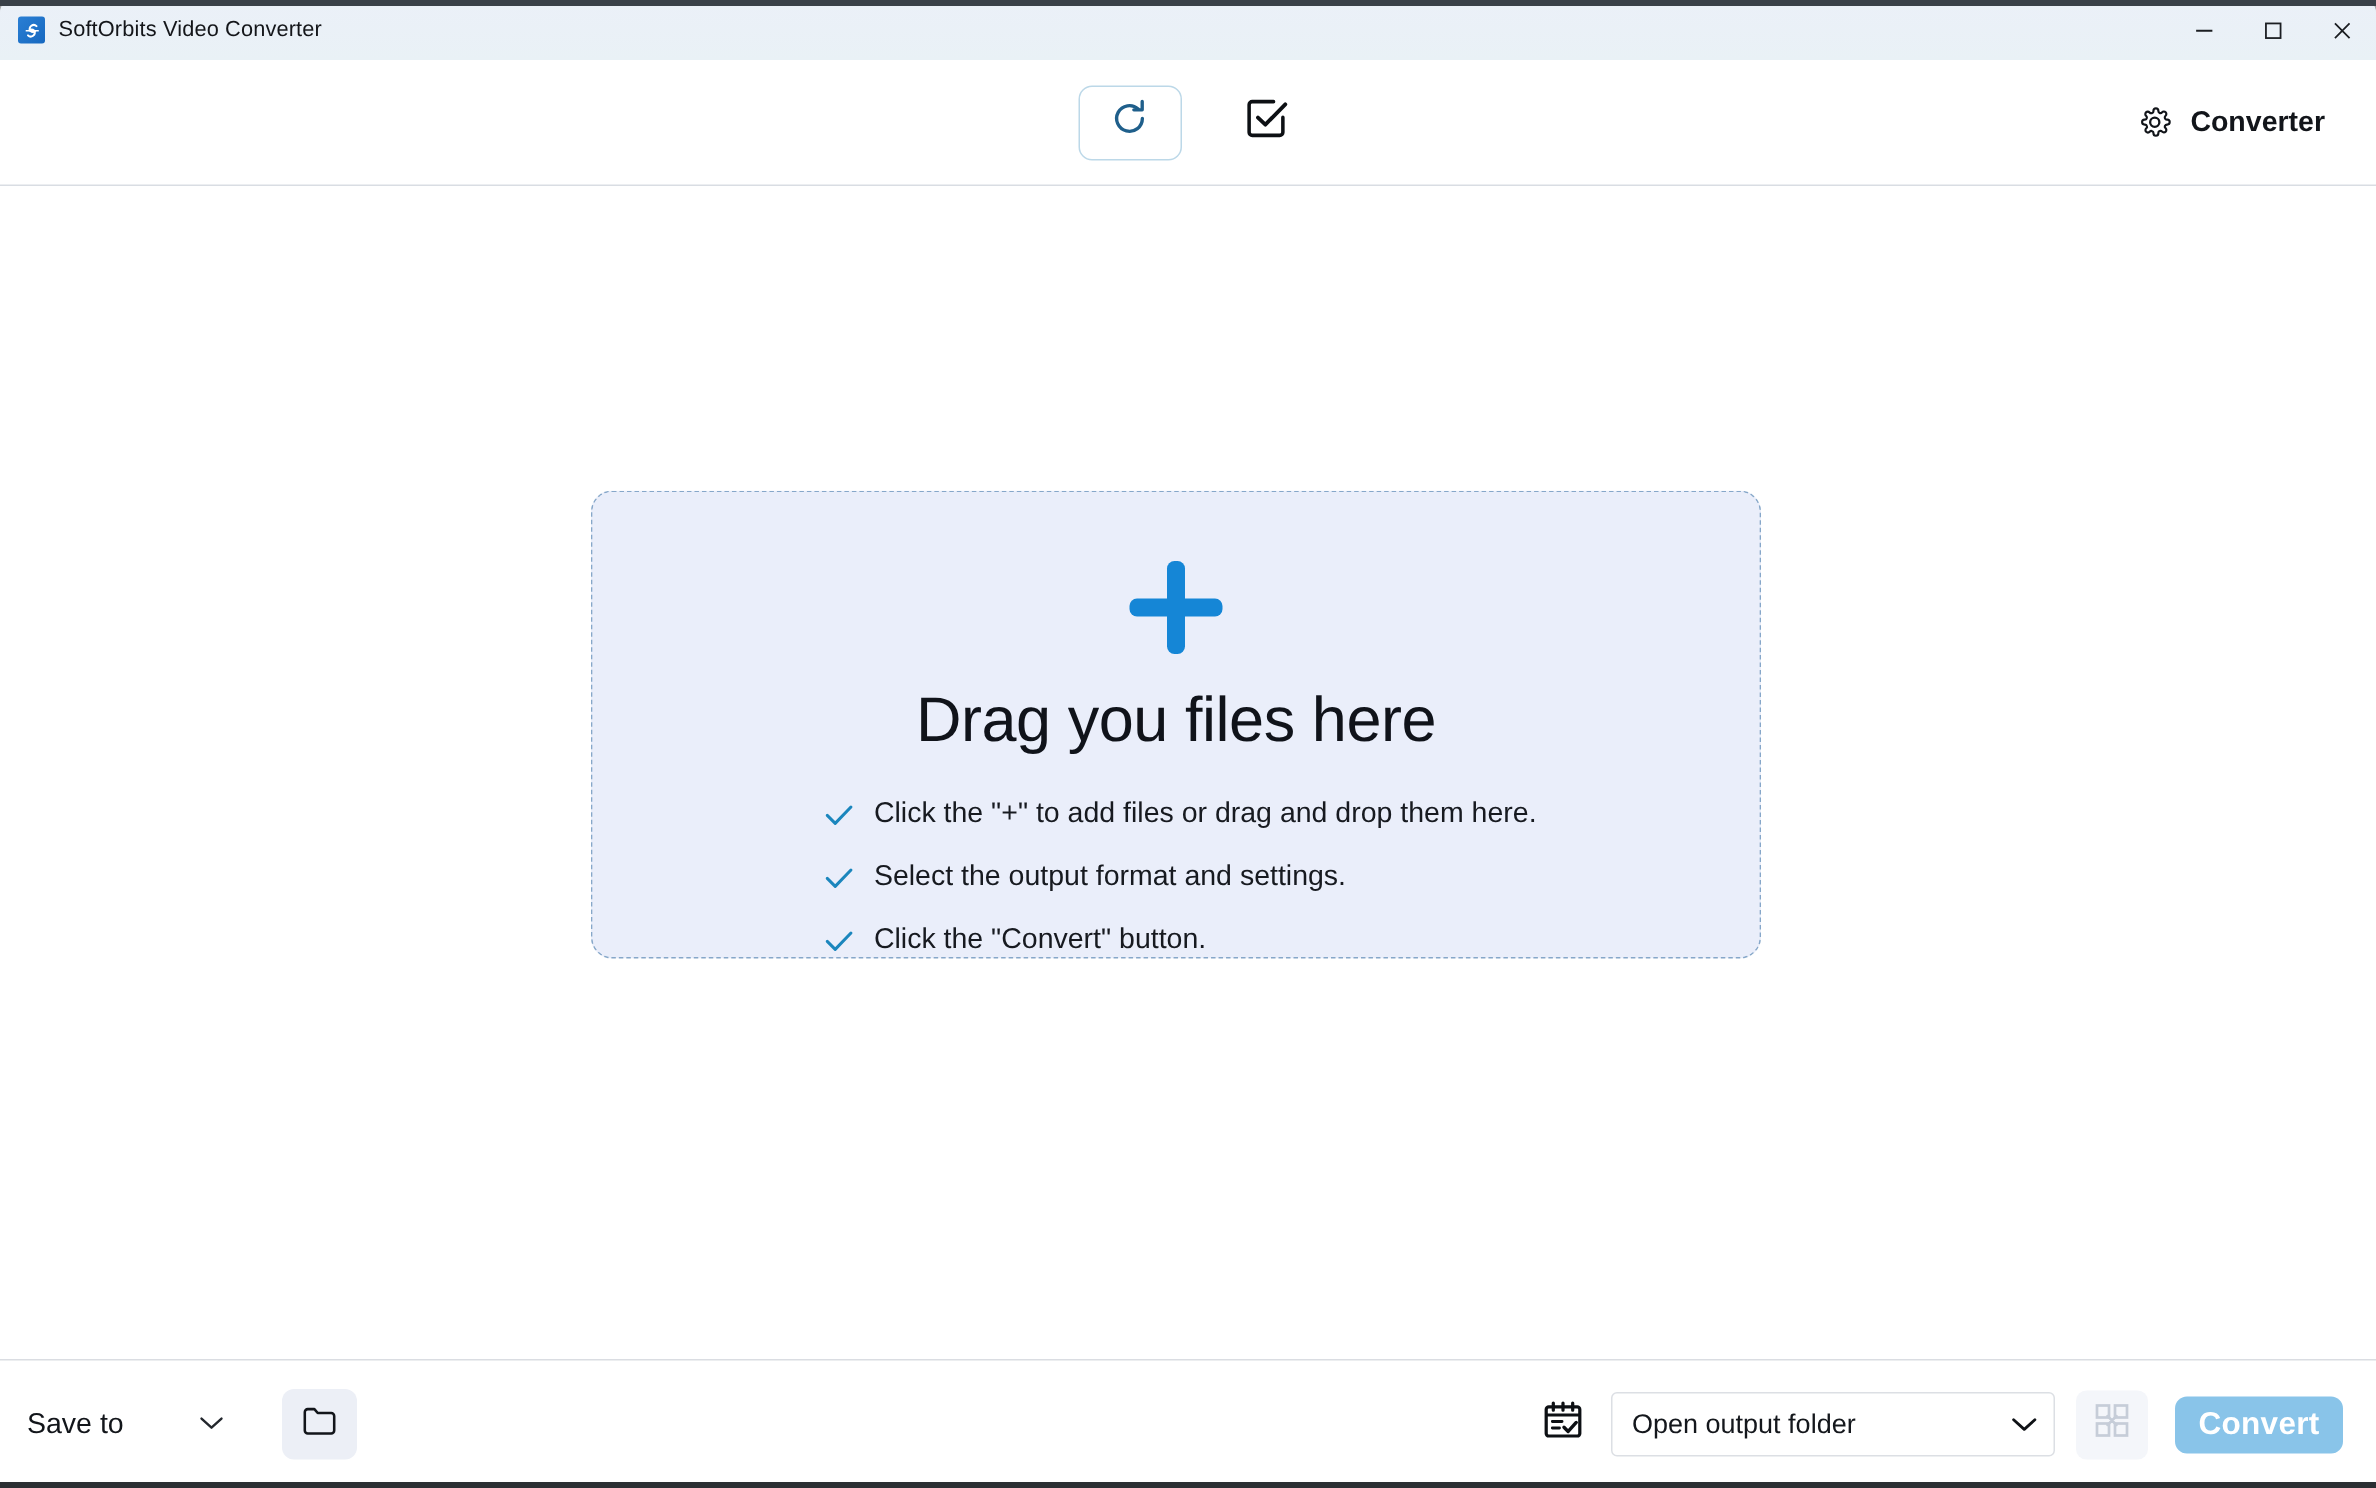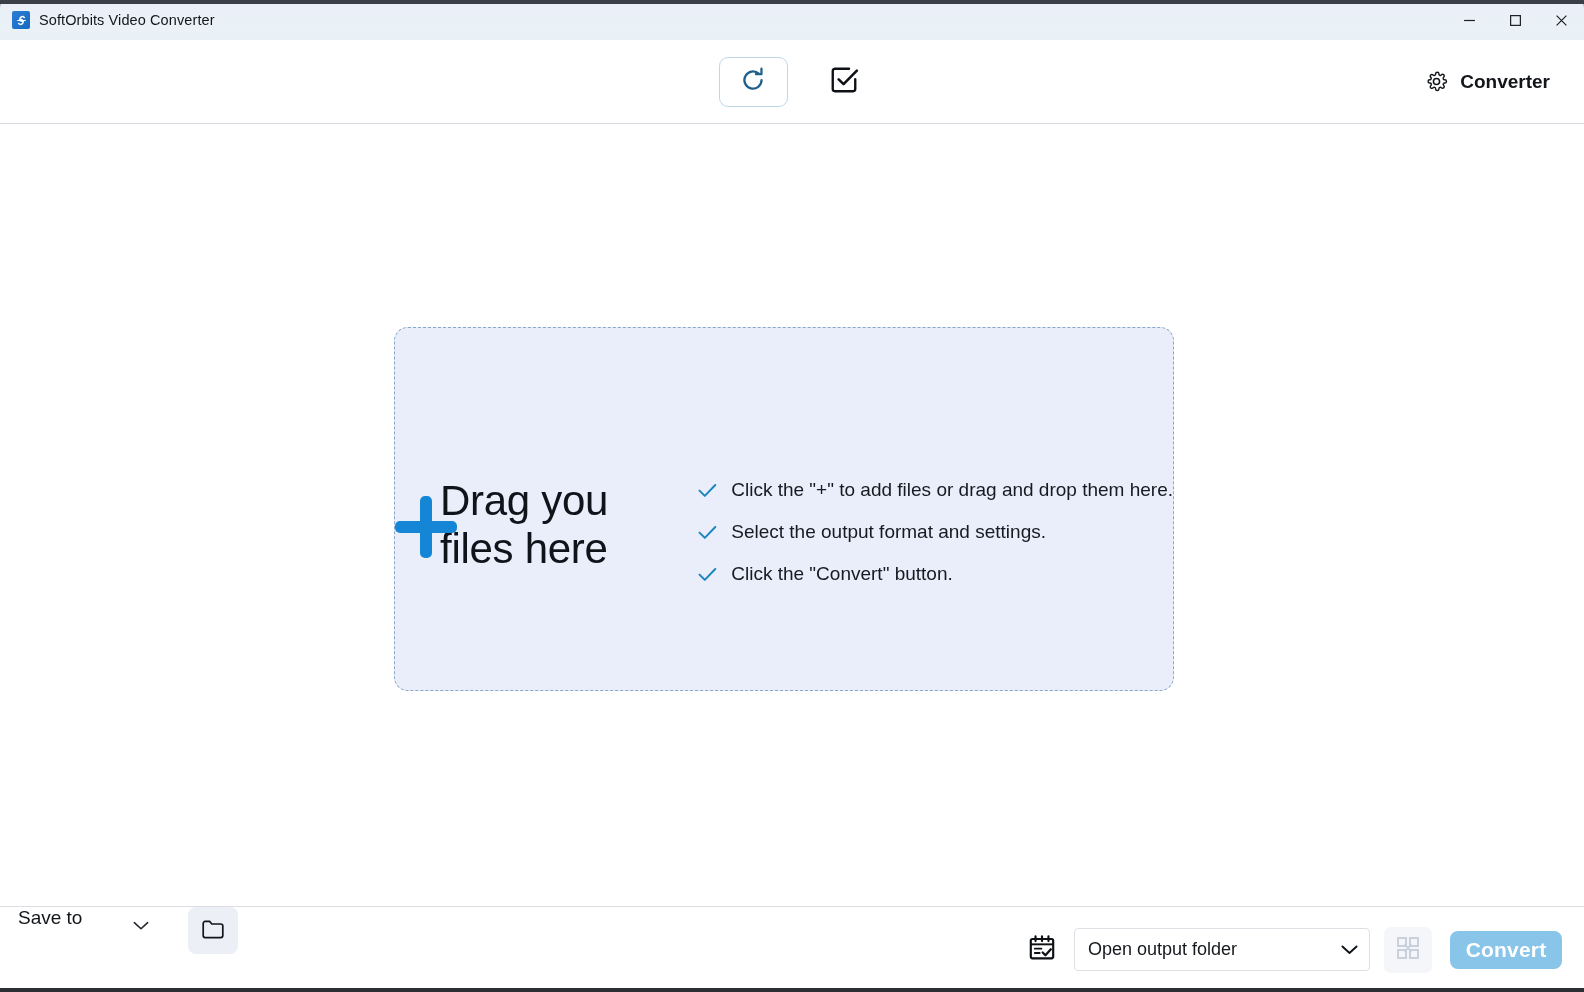--- a/index.html
+++ b/index.html
@@ -210,26 +210,26 @@
     align-items: center;
     justify-content: center;
     position: relative;
   }
 
   .dropzone {
     position: absolute;
     left: 394px;
     top: 203px;           
     width: 780px;         
-    height: 364px;
+    height: 312px;
     background: #eaeefa;
     border: 1px dashed #86a7c9;
     border-radius: 14px;
     display: flex;
-    flex-direction: row;
+    flex-direction: column;
     align-items: center;
     padding-top: 46px;
   }
 
   .plus-icon {
     width: 62px;
     height: 62px;
     position: relative;
     margin-bottom: 10px;
   }
@@ -278,20 +278,21 @@
     white-space: nowrap;
   }
 
   
   .bottombar {
     height: 86px;
     min-height: 86px;
     background: #ffffff;
     border-top: 1px solid #dadde2;
     display: flex;
+    align-items: center;
     padding: 0 22px 0 18px;
     gap: 16px;
   }
 
   .saveto-label {
     font-size: 19px;
     color: #12151a;
     margin-right: 14px;
     white-space: nowrap;
   }

